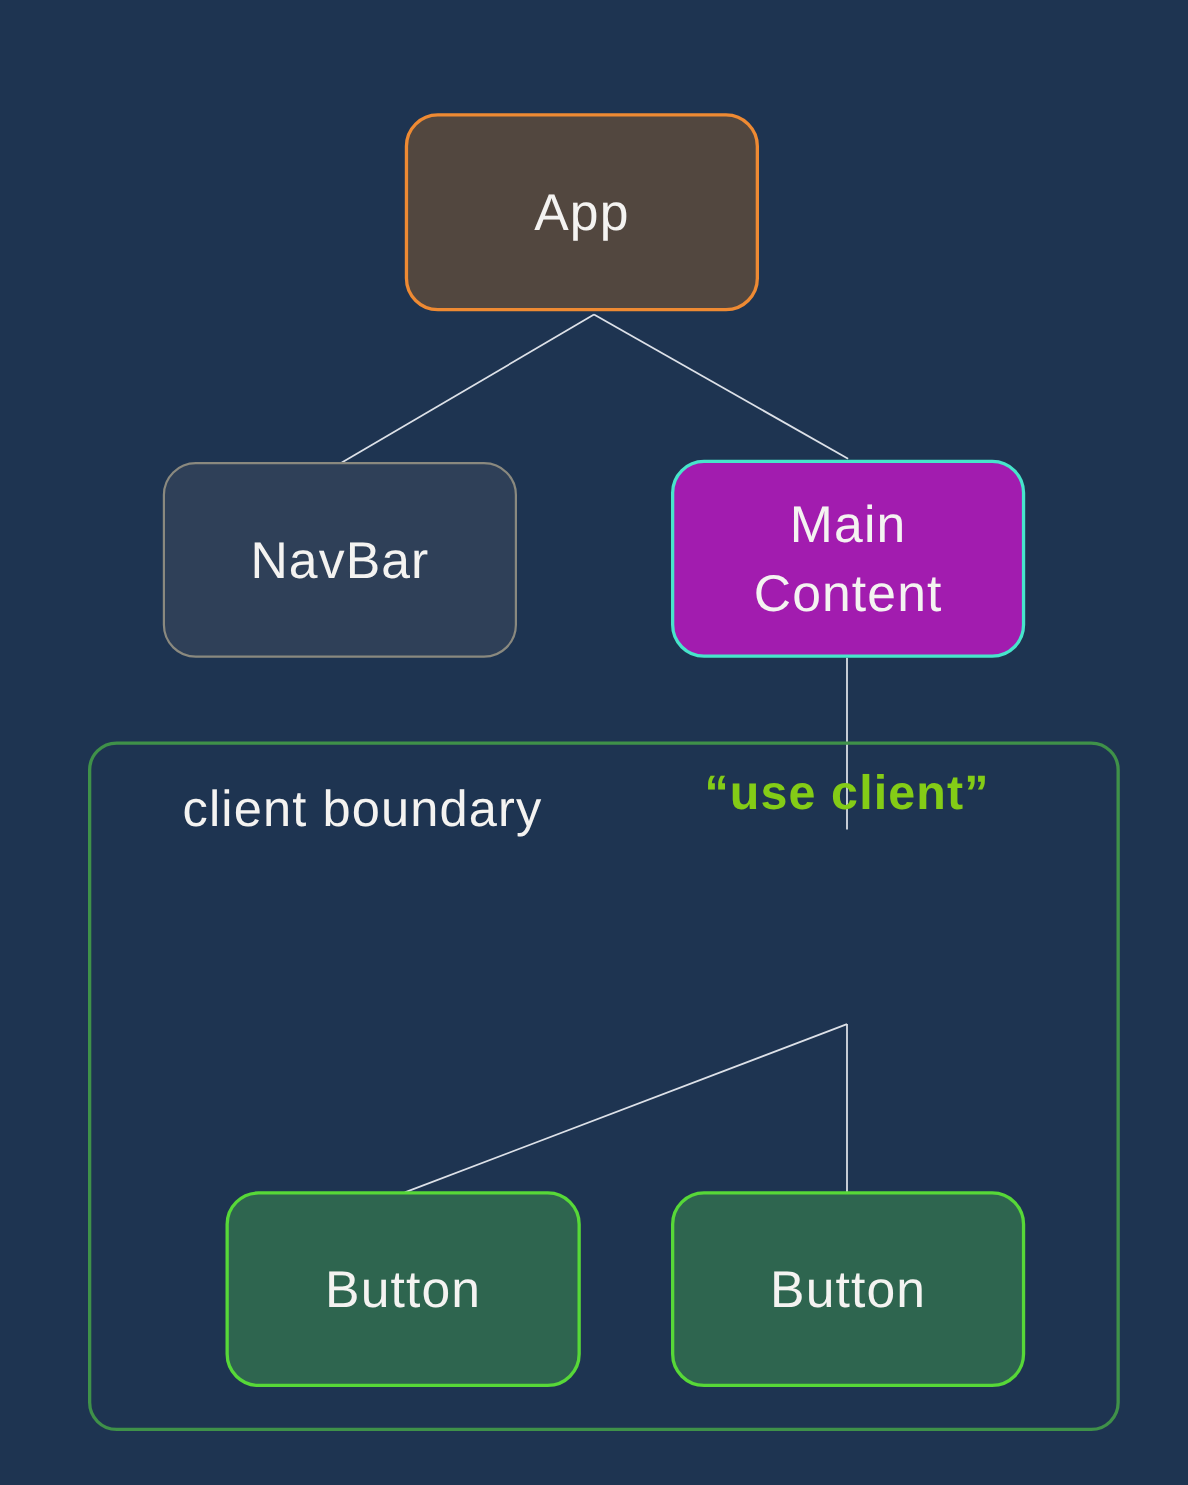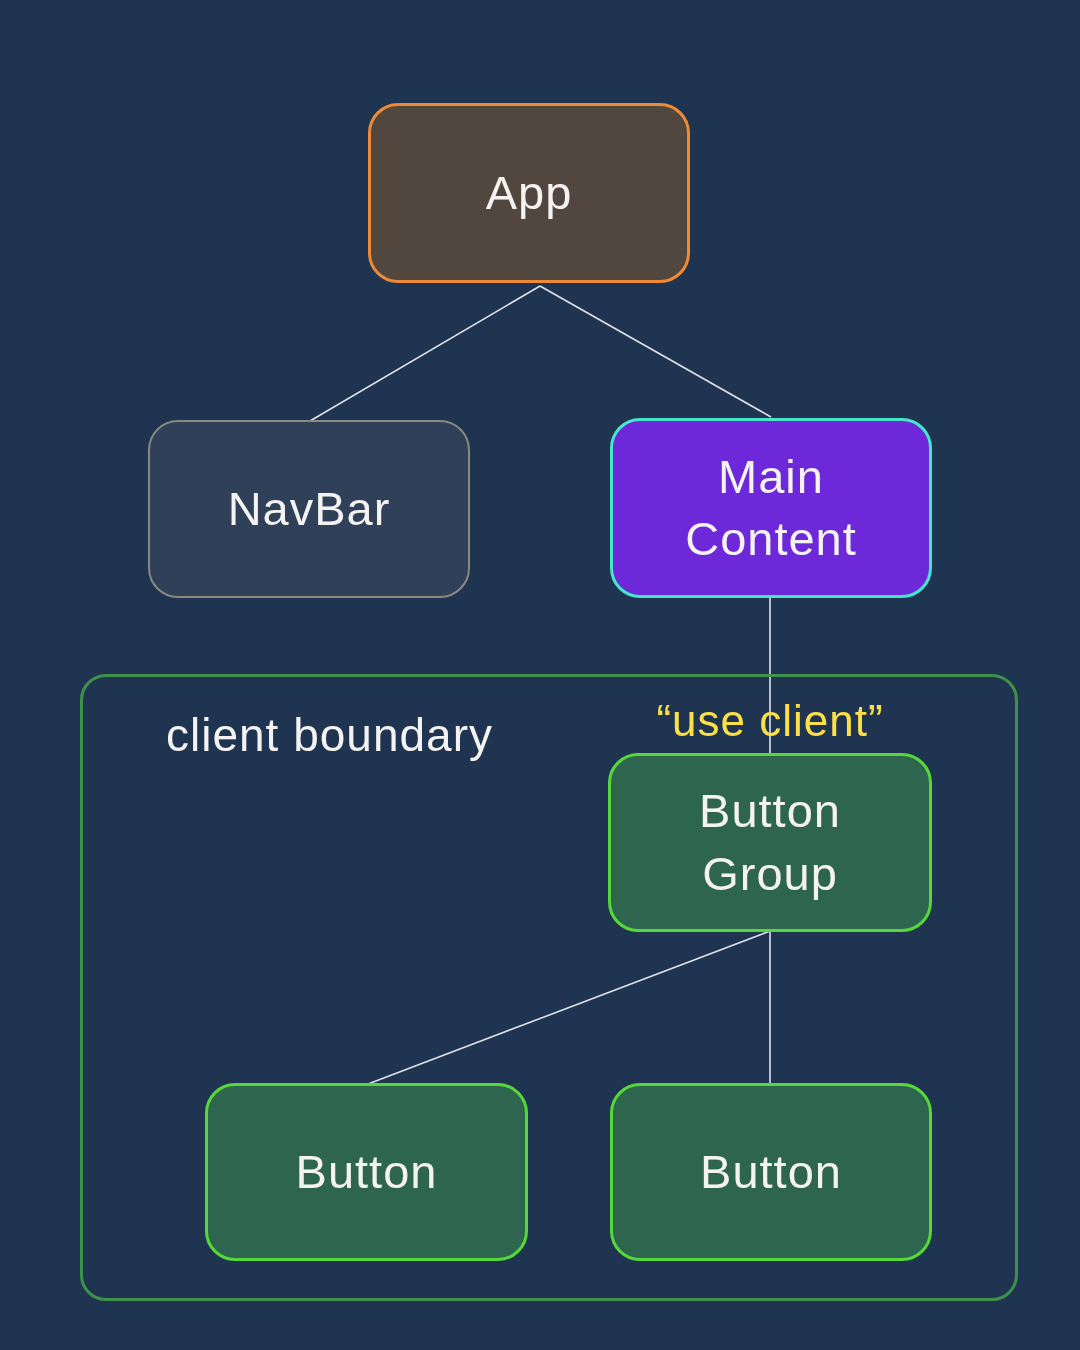--- a/index.html
+++ b/index.html
@@ -56,24 +56,25 @@
     font-size: 46px;
     letter-spacing: 1px;
     white-space: nowrap;
     margin-left: 28px;
   }
   .directive-label {
     position: absolute;
     left: 608px; top: 696px;
     width: 324px;
     text-align: center;
-    color: #fde047;
+    color: #84cc16;
     font-size: 44px;
     letter-spacing: 1px;
     white-space: nowrap;
+    font-weight: bold;
   }
 </style>
 </head>
 <body>
 
 <div class="canvas" style="background: rgb(30, 52, 81);">
 
   <svg class="connectors" viewBox="0 0 1080 1350" xmlns="http://www.w3.org/2000/svg">
     <line x1="540" y1="286" x2="310" y2="421" stroke="#dde1e8" stroke-width="1.6"></line>
     <line x1="540" y1="286" x2="771" y2="417" stroke="#dde1e8" stroke-width="1.6"></line>
@@ -87,27 +88,24 @@
   <div class="directive-label">“use client”</div>
 
   <div class="node node-navbar" style="background-color: rgb(47, 64, 88); border-color: rgb(138, 137, 127);">
     <span>NavBar</span>
   </div>
 
   <div class="node node-app" style="background-color: rgb(82, 71, 63); border-color: rgb(238, 138, 51);">
     <span>App</span>
   </div>
 
-  <div class="node node-main" style="background-color: #6d28d9; border-color: rgb(71, 229, 203);">
+  <div class="node node-main" style="background-color: #a21caf; border-color: rgb(71, 229, 203);">
     <span>Main Content</span>
   </div>
 
-  <div class="node node-btngroup" style="background-color: rgb(46, 101, 79); border-color: rgb(87, 216, 56);">
-    <span>Button Group</span>
-  </div>
 
   <div class="node node-btn-left" style="background-color: rgb(46, 101, 79); border-color: rgb(87, 216, 56);">
     <span>Button</span>
   </div>
 
   <div class="node node-btn-right" style="background-color: rgb(46, 101, 79); border-color: rgb(87, 216, 56);">
     <span>Button</span>
   </div>
 
 </div>

